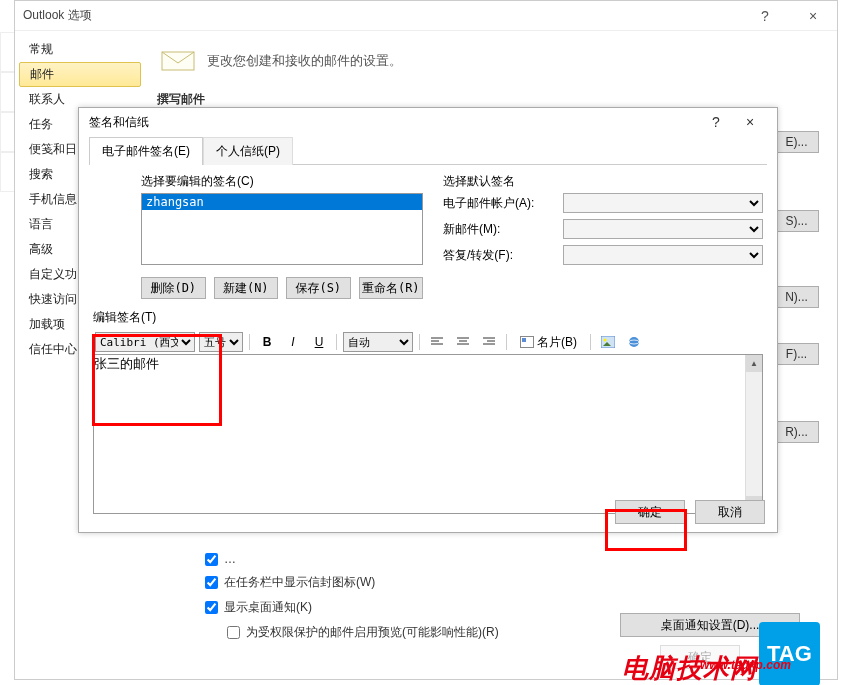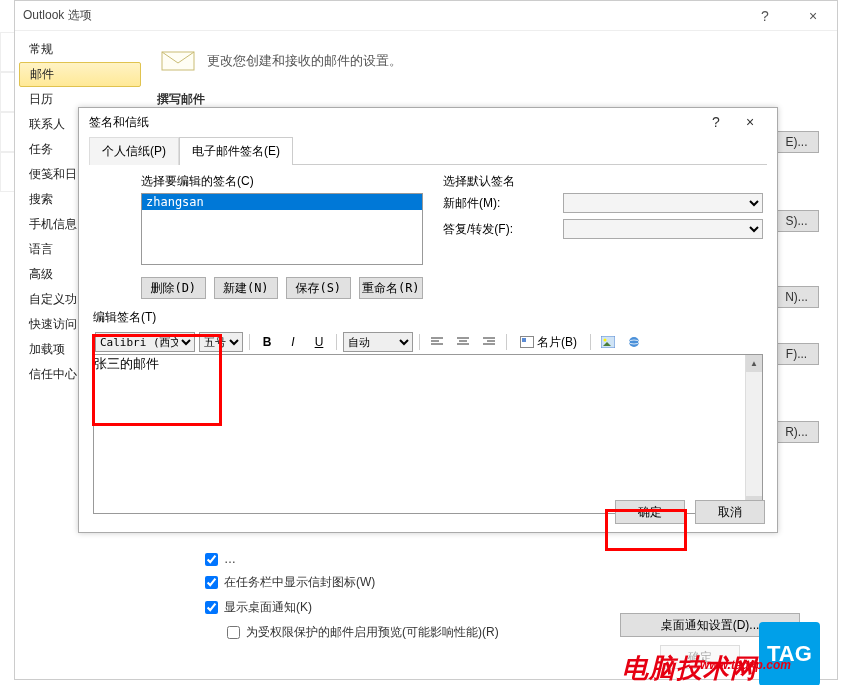--- a/index.html
+++ b/index.html
@@ -100,21 +100,20 @@
     <span class="outlook-title">Outlook 选项</span>
     <div class="outlook-title-controls">
       <span>?</span>
       <span>×</span>
     </div>
   </div>
   <div class="outlook-body">
     <div class="sidebar">
       <div class="sidebar-item">常规</div>
       <div class="sidebar-item selected">邮件</div>
-      <div class="sidebar-item">日历</div>
       <div class="sidebar-item">联系人</div>
       <div class="sidebar-item">任务</div>
       <div class="sidebar-item">便笺和日</div>
       <div class="sidebar-item">搜索</div>
       <div class="sidebar-item">手机信息</div>
       <div class="sidebar-item">语言</div>
       <div class="sidebar-item">高级</div>
       <div class="sidebar-item">自定义功</div>
       <div class="sidebar-item">快速访问</div>
       <div class="sidebar-item">加载项</div>
@@ -175,40 +174,44 @@
 
 <div class="sig-dialog">
   <div class="sig-titlebar">
     <span class="sig-title">签名和信纸</span>
     <div class="sig-controls">
       <span>?</span>
       <span>×</span>
     </div>
   </div>
   <div class="sig-tabs">
+    <div class="sig-tab active">电子邮件签名(E)</div>
     <div class="sig-tab">个人信纸(P)</div>
-    <div class="sig-tab active">电子邮件签名(E)</div>
   </div>
   <div class="sig-body">
     <div class="sig-row">
       <div class="sig-left">
         <span class="sig-label">选择要编辑的签名(C)</span>
         <div class="sig-list">
           <div class="sig-list-item">zhangsan</div>
         </div>
         <div class="sig-btn-row">
           <button class="sig-btn">删除(D)</button>
           <button class="sig-btn">新建(N)</button>
           <button class="sig-btn">保存(S)</button>
           <button class="sig-btn">重命名(R)</button>
         </div>
       </div>
       <div class="sig-right">
         <span class="sig-label">选择默认签名</span>
         <div class="sig-form-row">
+          <span class="sig-form-label">电子邮件帐户(A):</span>
+          <select class="sig-form-select"></select>
+        </div>
+        <div class="sig-form-row">
           <span class="sig-form-label">新邮件(M):</span>
           <select class="sig-form-select"></select>
         </div>
         <div class="sig-form-row">
           <span class="sig-form-label">答复/转发(F):</span>
           <select class="sig-form-select"></select>
         </div>
       </div>
     </div>
 

